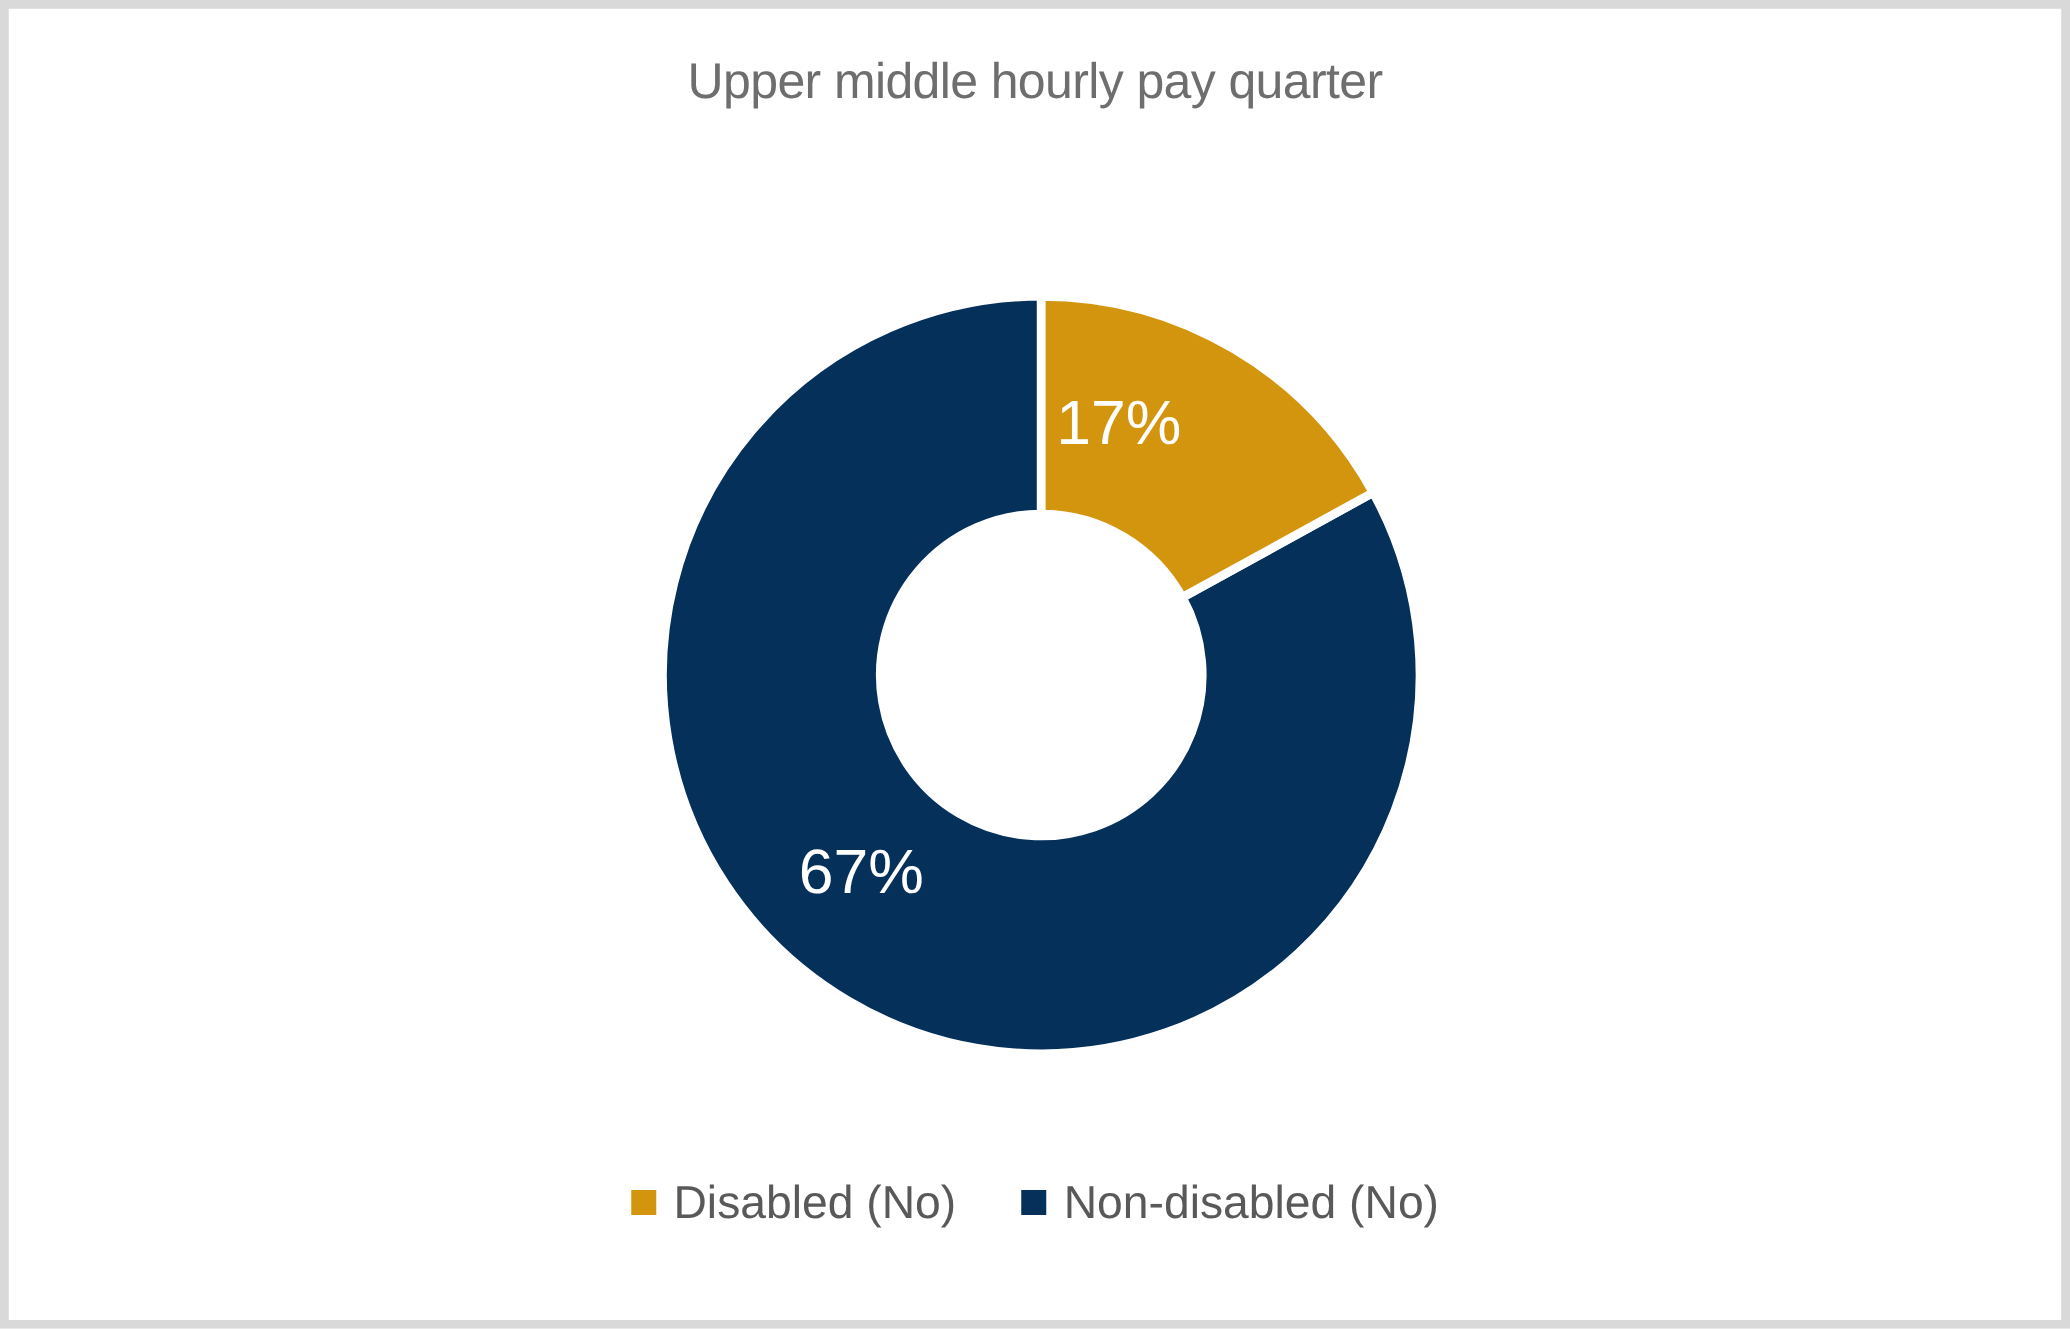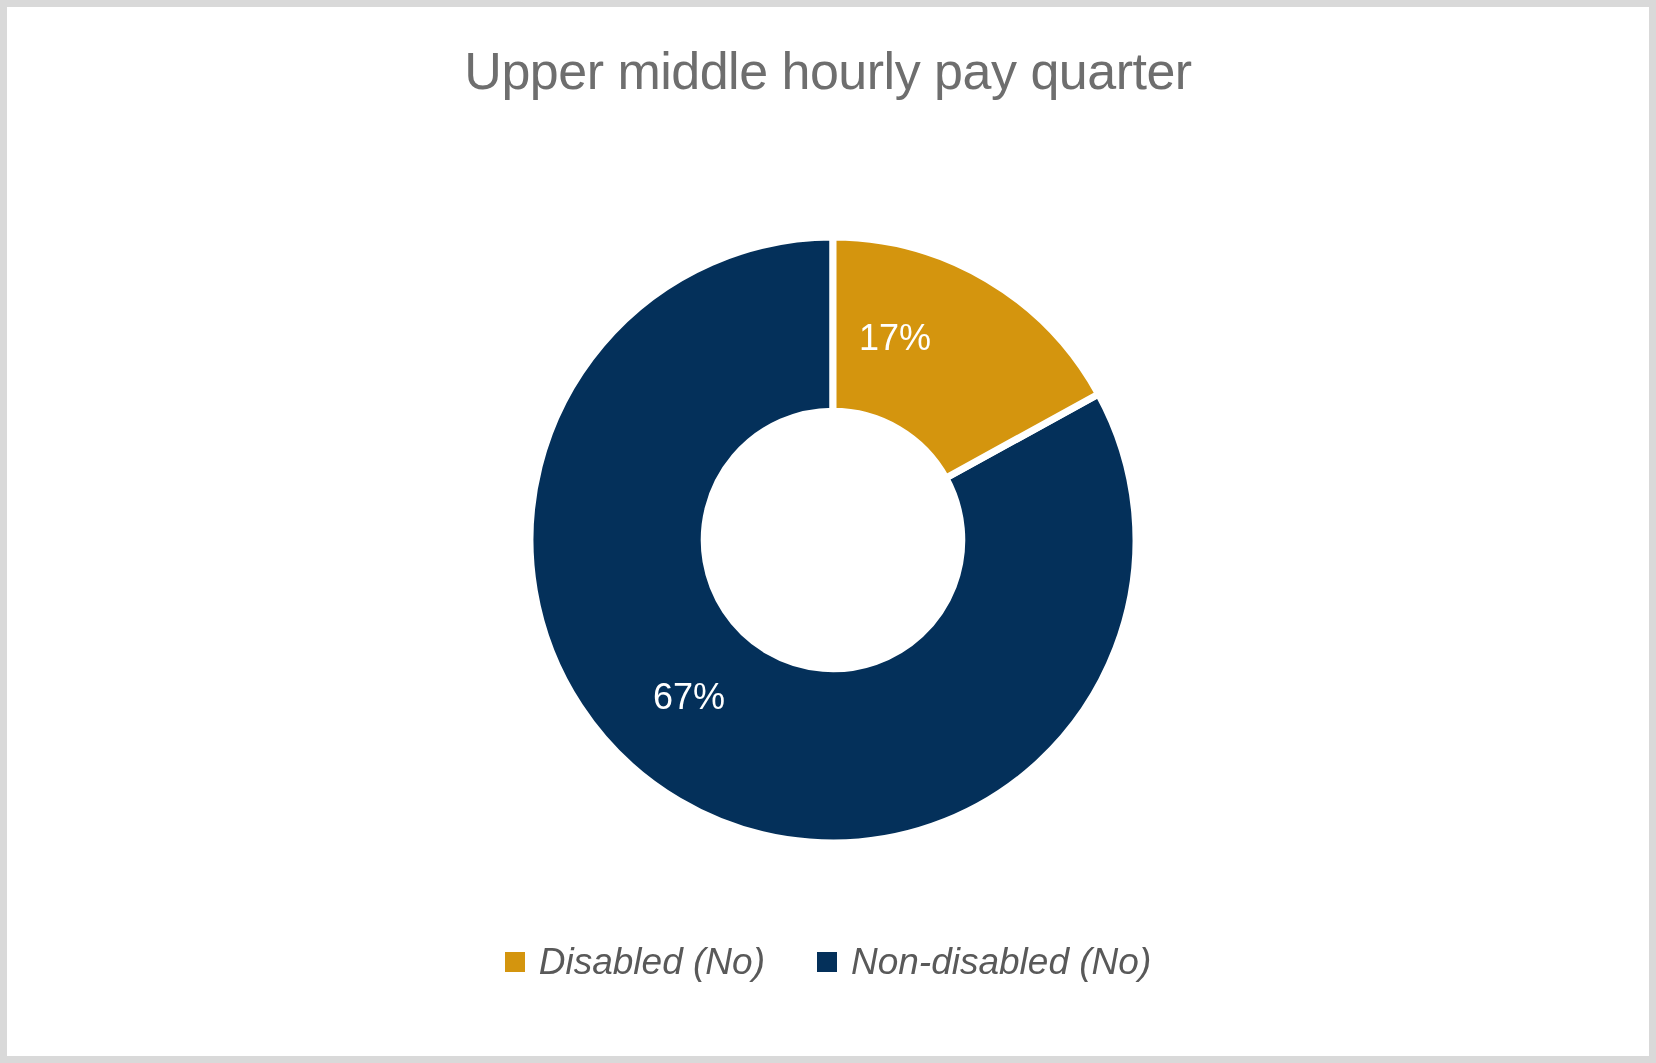--- a/index.html
+++ b/index.html
@@ -21,21 +21,21 @@
     border: 7px solid #d9d9d9;
     overflow: hidden;
   }
 
   .chart-title {
     position: absolute;
     top: 36px;
     left: 0;
     width: 100%;
     text-align: center;
-    font-size: 52px;
+    font-size: 40px;
     font-weight: 400;
     color: #6e6e6e;
     letter-spacing: -0.5px;
     white-space: nowrap;
     line-height: 1.1;
   }
 
   .plot-area {
     position: absolute;
     left: 0;
@@ -48,40 +48,39 @@
     position: absolute;
     left: 520px;
     top: 227px;
     width: 612px;
     height: 612px;
   }
 
   .slice-label {
     position: absolute;
     color: #ffffff;
-    font-size: 36px;
+    font-size: 50px;
     font-weight: 400;
     white-space: nowrap;
     transform: translate(-50%, -50%);
     pointer-events: none;
   }
 
   .label-gold { left: 888px; top: 331px; }
   .label-navy { left: 682px; top: 690px; }
 
   .legend {
     position: absolute;
     left: 0;
     bottom: 76px;
     width: 100%;
     display: flex;
     justify-content: center;
     align-items: center;
     gap: 52px;
-    font-style: italic;
   }
 
   .legend-item {
     display: flex;
     align-items: center;
     gap: 14px;
   }
 
   .legend-swatch {
     width: 20px;

